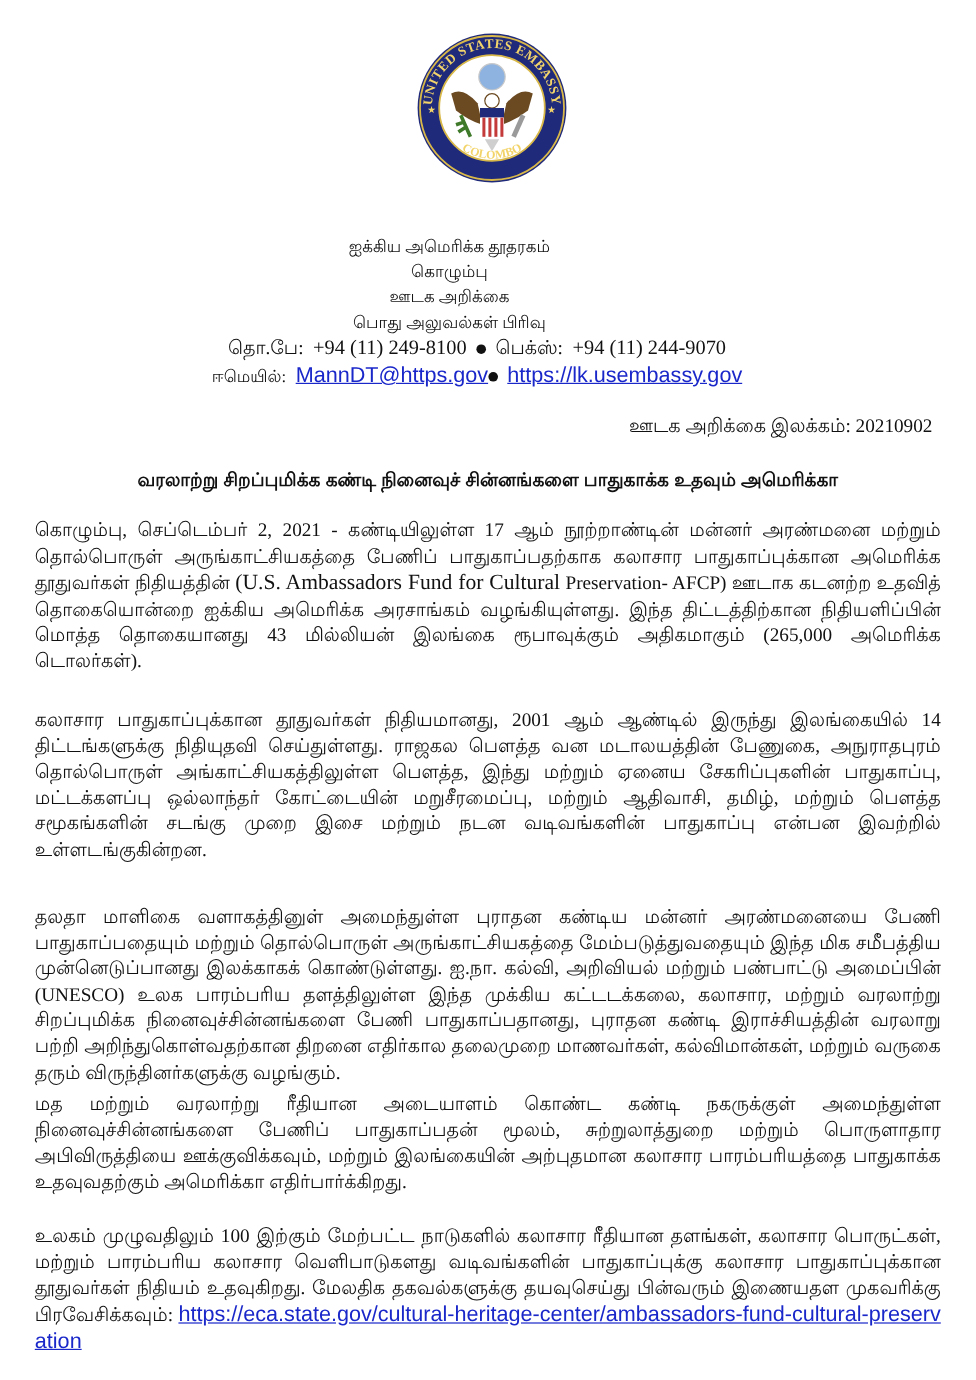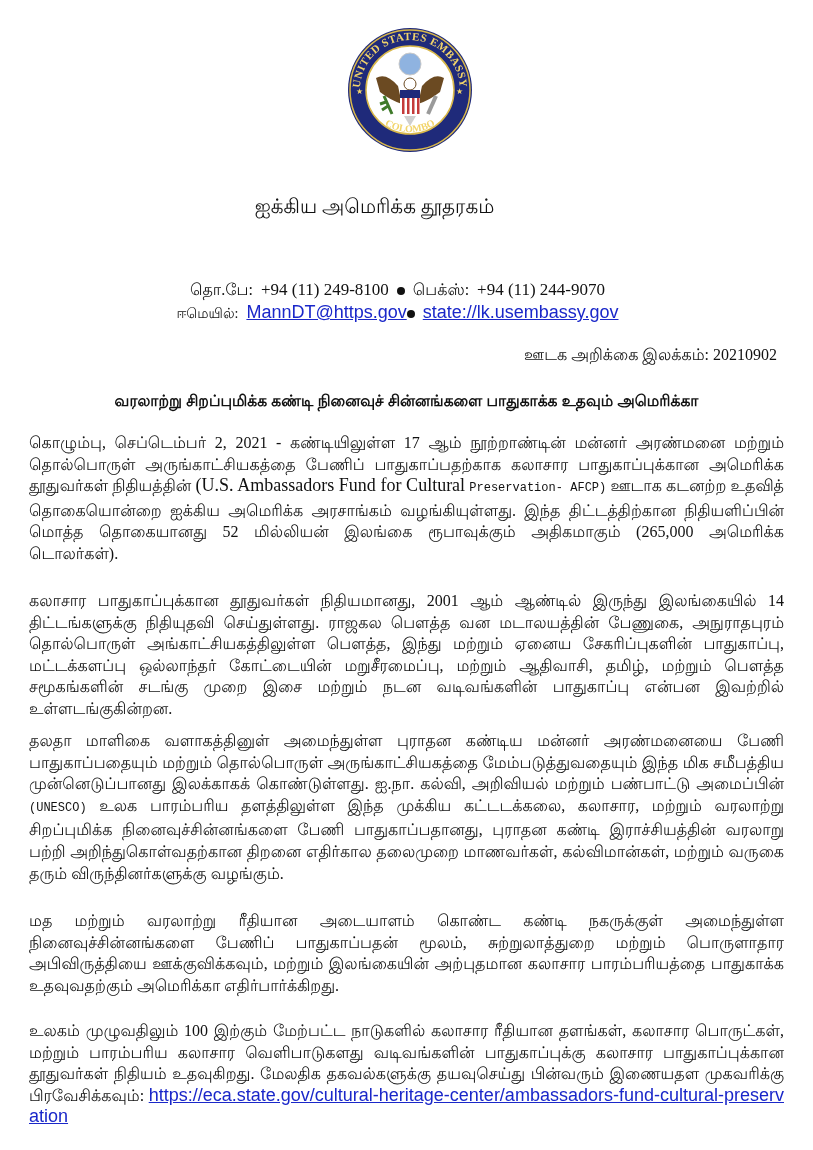--- a/index.html
+++ b/index.html
@@ -1,28 +1,28 @@
 <!DOCTYPE html>
 <html><head>
 <meta charset="utf-8">
 <style>
   html, body { margin: 0; padding: 0; background: #ffffff; }
   body { width: 813px; height: 1150px; position: relative; overflow: hidden;
          font-family: "Liberation Serif", serif; color: #111; }
   .seal { position: absolute; left: 346px; top: 26px; width: 128px; height: 128px; }
-  .header { position: absolute; left: 0; width: 749px; text-align: center; font-size: 20px; line-height: 21px; }
+  .header { position: absolute; left: 0; width: 749px; text-align: center; font-size: 14px; line-height: 21px; }
   .hdr-line { display: block; white-space: nowrap; }
   .contact { position: absolute; left: 0; width: 795px; text-align: center; font-size: 16px; white-space: nowrap; }
   .link { color: #1a27c9; text-decoration: underline; font-family: "Liberation Sans", sans-serif; font-size: 18px; }
   .release-no { position: absolute; right: 36px; top: 346px; font-size: 16px; }
   .headline { position: absolute; left: 0; width: 813px; top: 392px; text-align: center; font-size: 15.5px;
               font-family: "Liberation Sans", sans-serif; font-weight: bold; }
   .para { position: absolute; left: 29px; width: 755px; font-size: 16px; line-height: 21.6px; text-align: justify; }
   .para .en-serif { font-family: "Liberation Serif", serif; font-size: 18px; }
-  .para .en-sans { font-family: Liberation Mono, monospace; font-size: 12px; }
+  .para .en-sans { font-family: Liberation Serif, serif; font-size: 16px; }
   .bullet { display: inline-block; width: 8px; height: 8px; border-radius: 50%; background: #111; vertical-align: middle; margin: 0 4px; }
 </style>
 </head>
 <body>
 
 <svg class="seal" viewBox="0 0 128 128">
   <circle cx="64" cy="64" r="62" fill="#1f2a7a"></circle>
   <circle cx="64" cy="64" r="60" fill="none" stroke="#d9b84a" stroke-width="1.5"></circle>
   <circle cx="64" cy="64" r="44" fill="#ffffff"></circle>
   <circle cx="64" cy="64" r="44" fill="none" stroke="#d9b84a" stroke-width="1.5"></circle>
@@ -48,52 +48,55 @@
   <rect x="61" y="72" width="2.5" height="16" fill="#c43a3a"></rect>
   <rect x="66" y="72" width="2.5" height="16" fill="#c43a3a"></rect>
   <rect x="71" y="72" width="2.5" height="16" fill="#c43a3a"></rect>
   <path d="M38 70 L46 88 M40 76 L34 78 M42 80 L36 84" stroke="#3f7a2a" stroke-width="3"></path>
   <path d="M90 70 L82 88" stroke="#9a9a9a" stroke-width="4"></path>
   <path d="M58 90 L64 100 L70 90" fill="#cfcfcf"></path>
 </svg>
 
 <div class="header" style="top:196px;">
   <span class="hdr-line">ஐக்கிய அமெரிக்க தூதரகம்</span>
+  <span class="hdr-line">கொழும்பு</span>
+  <span class="hdr-line">ஊடக அறிக்கை</span>
+  <span class="hdr-line">பொது அலுவல்கள் பிரிவு</span>
 </div>
 
 <div class="contact" style="top:280px;">
   <span>தொ.பே:</span>&nbsp;
   <span style="font-size:17px;">+94 (11) 249-8100</span>
   <span class="bullet"></span>
   <span>பெக்ஸ்:</span>&nbsp;
   <span style="font-size:17px;">+94 (11) 244-9070</span>
 </div>
 
 <div class="contact" style="top:302px;">
   <span style="font-size:14px;">ஈமெயில்:</span>&nbsp;
   <a class="link">MannDT@https.gov</a>
   <span class="bullet" style="margin-left:-4px;"></span>
-  <a class="link">state://lk.usembassy.gov</a>
+  <a class="link">https://lk.usembassy.gov</a>
 </div>
 
 <div class="release-no">
   <span>ஊடக அறிக்கை இலக்கம்:</span>
   <span>20210902</span>
 </div>
 
 <div class="headline">வரலாற்று சிறப்புமிக்க கண்டி நினைவுச் சின்னங்களை பாதுகாக்க உதவும் அமெரிக்கா</div>
 
 <div class="para" style="top:432px;">
   <span>கொழும்பு, செப்டெம்பர் 2, 2021 - கண்டியிலுள்ள 17 ஆம் நூற்றாண்டின் மன்னர் அரண்மனை மற்றும் தொல்பொருள் அருங்காட்சியகத்தை பேணிப் பாதுகாப்பதற்காக கலாசார பாதுகாப்புக்கான அமெரிக்க தூதுவர்கள் நிதியத்தின் </span><span class="en-serif">(U.S. Ambassadors Fund for Cultural</span>
-  <span class="en-sans">Preservation- AFCP)</span><span> ஊடாக கடனற்ற உதவித் தொகையொன்றை ஐக்கிய அமெரிக்க அரசாங்கம் வழங்கியுள்ளது. இந்த திட்டத்திற்கான நிதியளிப்பின் மொத்த தொகையானது 52 மில்லியன் இலங்கை ரூபாவுக்கும் அதிகமாகும் (265,000 அமெரிக்க டொலர்கள்).</span>
+  <span class="en-sans">Preservation- AFCP)</span><span> ஊடாக கடனற்ற உதவித் தொகையொன்றை ஐக்கிய அமெரிக்க அரசாங்கம் வழங்கியுள்ளது. இந்த திட்டத்திற்கான நிதியளிப்பின் மொத்த தொகையானது 43 மில்லியன் இலங்கை ரூபாவுக்கும் அதிகமாகும் (265,000 அமெரிக்க டொலர்கள்).</span>
 </div>
 
 <div class="para" style="top:590px;">கலாசார பாதுகாப்புக்கான தூதுவர்கள் நிதியமானது, 2001 ஆம் ஆண்டில் இருந்து இலங்கையில் 14 திட்டங்களுக்கு நிதியுதவி செய்துள்ளது. ராஜகல பௌத்த வன மடாலயத்தின் பேணுகை, அநுராதபுரம் தொல்பொருள் அங்காட்சியகத்திலுள்ள பௌத்த, இந்து மற்றும் ஏனைய சேகரிப்புகளின் பாதுகாப்பு, மட்டக்களப்பு ஒல்லாந்தர் கோட்டையின் மறுசீரமைப்பு, மற்றும் ஆதிவாசி, தமிழ், மற்றும் பௌத்த சமூகங்களின் சடங்கு முறை இசை மற்றும் நடன வடிவங்களின் பாதுகாப்பு என்பன இவற்றில் உள்ளடங்குகின்றன.</div>
 
-<div class="para" style="top:730px;">
+<div class="para" style="top:754px;">
   <span>தலதா மாளிகை வளாகத்தினுள் அமைந்துள்ள புராதன கண்டிய மன்னர் அரண்மனையை பேணி பாதுகாப்பதையும் மற்றும் தொல்பொருள் அருங்காட்சியகத்தை மேம்படுத்துவதையும் இந்த மிக சமீபத்திய முன்னெடுப்பானது இலக்காகக் கொண்டுள்ளது. ஐ.நா. கல்வி, அறிவியல் மற்றும் பண்பாட்டு அமைப்பின் </span><span class="en-sans">(UNESCO)</span><span> உலக பாரம்பரிய தளத்திலுள்ள இந்த முக்கிய கட்டடக்கலை, கலாசார, மற்றும் வரலாற்று சிறப்புமிக்க நினைவுச்சின்னங்களை பேணி பாதுகாப்பதானது, புராதன கண்டி இராச்சியத்தின் வரலாறு பற்றி அறிந்துகொள்வதற்கான திறனை எதிர்கால தலைமுறை மாணவர்கள், கல்விமான்கள், மற்றும் வருகை தரும் விருந்தினர்களுக்கு வழங்கும்.</span>
 </div>
 
 <div class="para" style="top:910px;">மத மற்றும் வரலாற்று ரீதியான அடையாளம் கொண்ட கண்டி நகருக்குள் அமைந்துள்ள நினைவுச்சின்னங்களை பேணிப் பாதுகாப்பதன் மூலம், சுற்றுலாத்துறை மற்றும் பொருளாதார அபிவிருத்தியை ஊக்குவிக்கவும், மற்றும் இலங்கையின் அற்புதமான கலாசார பாரம்பரியத்தை பாதுகாக்க உதவுவதற்கும் அமெரிக்கா எதிர்பார்க்கிறது.</div>
 
 <div class="para" style="top:1020px;">
   <span>உலகம் முழுவதிலும் 100 இற்கும் மேற்பட்ட நாடுகளில் கலாசார ரீதியான தளங்கள், கலாசார பொருட்கள், மற்றும் பாரம்பரிய கலாசார வெளிபாடுகளது வடிவங்களின் பாதுகாப்புக்கு கலாசார பாதுகாப்புக்கான தூதுவர்கள் நிதியம் உதவுகிறது. மேலதிக தகவல்களுக்கு தயவுசெய்து பின்வரும் இணையதள முகவரிக்கு பிரவேசிக்கவும்: </span><a class="link" style="word-break:break-all;">https://eca.state.gov/cultural-heritage-center/ambassadors-fund-cultural-preservation</a>
 </div>
 
 </body></html>

